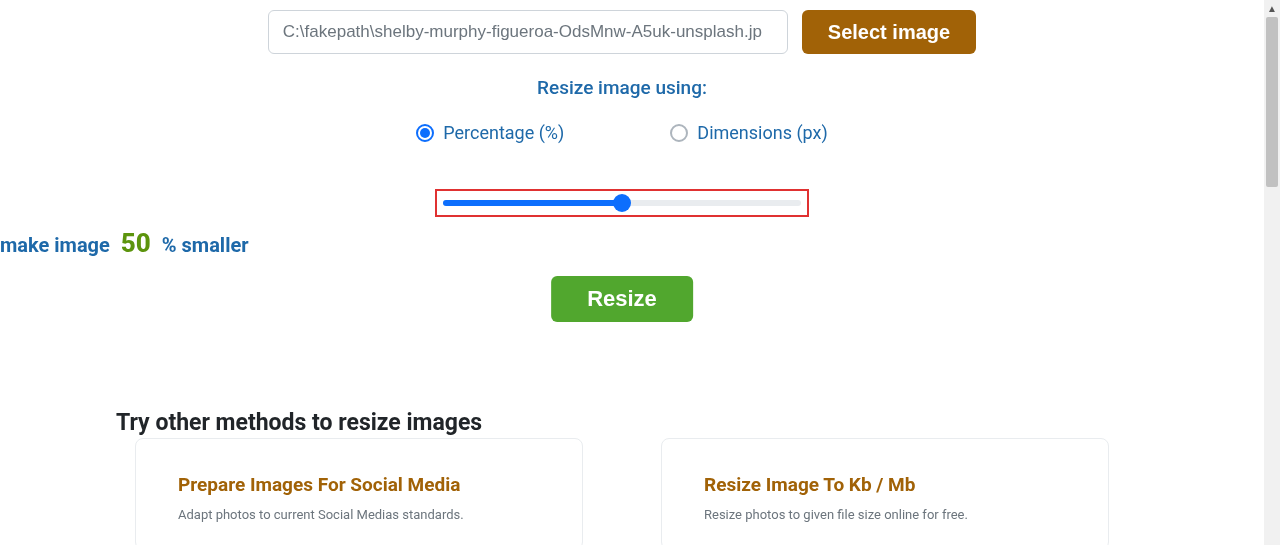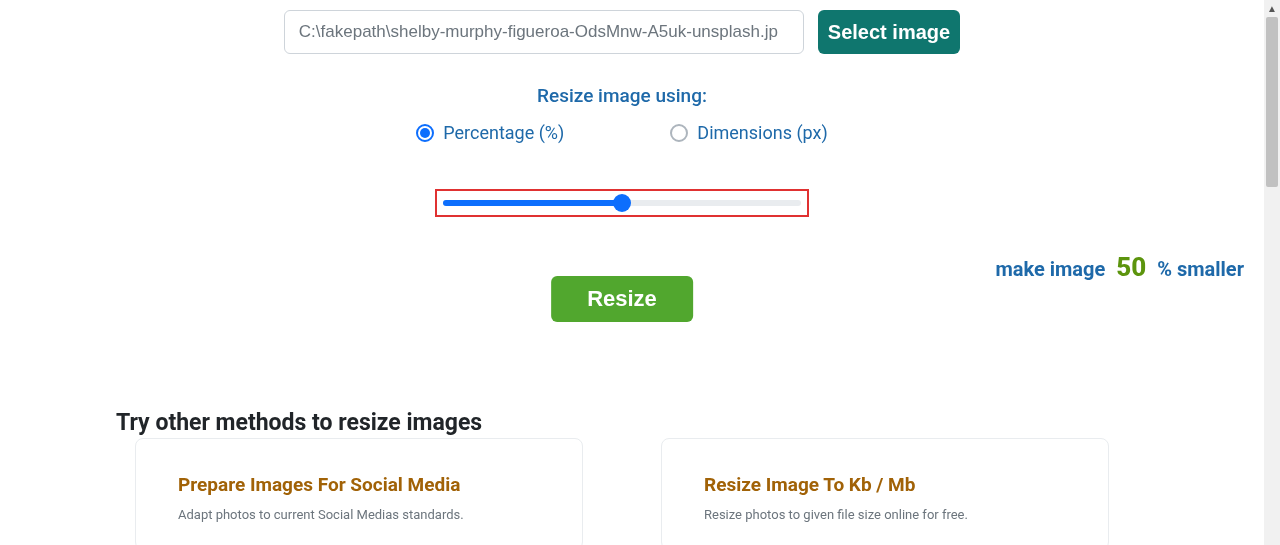--- a/index.html
+++ b/index.html
@@ -1,36 +1,36 @@
 <!DOCTYPE html>
 <html><head>
 <meta charset="utf-8">
 <style>
   * { box-sizing: border-box; margin: 0; padding: 0; }
   html, body { width: 1280px; height: 545px; font-family: -apple-system, BlinkMacSystemFont, "Segoe UI", Roboto, Arial, sans-serif; background: #fff; color: #212529; overflow: hidden; position: relative; }
   .page { width: 1244px; height: 545px; position: relative; border-radius: 21px; }
 
   .upload-row { position: absolute; top: 10px; left: 0; width: 100%; display: flex; justify-content: center; align-items: center; gap: 14px; }
   .file-input { width: 520px; height: 44px; border: 1px solid #ced4da; border-radius: 6px; padding: 0 14px; font-size: 17px; color: #6c757d; background: #fff; overflow: hidden; white-space: nowrap; text-overflow: clip; }
-  .select-btn { height: 44px; padding: 0 10px; background: #0f766e; color: #fff; border: none; border-radius: 6px; font-size: 20px; font-weight: 700; cursor: pointer; }
+  .select-btn { height: 44px; padding: 0 26px; background: #a16207; color: #fff; border: none; border-radius: 6px; font-size: 20px; font-weight: 700; cursor: pointer; }
 
-  .resize-heading { position: absolute; top: 84px; width: 100%; text-align: center; font-size: 19px; color: #1e69a9; font-weight: 500; }
+  .resize-heading { position: absolute; top: 76px; width: 100%; text-align: center; font-size: 19px; color: #1e69a9; font-weight: 500; }
 
   .radio-row { position: absolute; top: 122px; width: 100%; display: flex; justify-content: center; gap: 106px; font-size: 18px; color: #1e69a9; }
   .radio-item { display: flex; align-items: center; gap: 9px; cursor: pointer; }
   .radio-circle { width: 18px; height: 18px; border: 2px solid #adb5bd; border-radius: 50%; display: inline-flex; align-items: center; justify-content: center; }
   .radio-circle.checked { border-color: #0d6efd; }
   .radio-dot { width: 10px; height: 10px; background: #0d6efd; border-radius: 50%; }
 
   .slider-wrap { position: absolute; top: 189px; left: 50%; transform: translateX(-50%); width: 374px; height: 28px; border: 2px solid #e03131; display: flex; align-items: center; padding: 0 6px; }
   .slider-track { position: relative; width: 100%; height: 6px; background: #e9ecef; border-radius: 3px; }
   .slider-fill { position: absolute; left: 0; top: 0; height: 100%; background: #0d6efd; border-radius: 3px; }
   .slider-thumb { position: absolute; top: 50%; width: 18px; height: 18px; background: #0d6efd; border-radius: 50%; transform: translate(-50%, -50%); cursor: pointer; }
 
-  .size-label-row { position: absolute; top: 252px; width: 100%; text-align: right; font-size: 20px; font-weight: 700; color: #1e69a9; }
+  .size-label-row { position: absolute; top: 228px; width: 100%; text-align: left; font-size: 20px; font-weight: 700; color: #1e69a9; }
   .size-value { color: #5c940d; font-size: 26px; font-weight: 800; padding: 0 6px; }
   .size-suffix { color: #1e69a9; }
 
   .resize-btn { position: absolute; top: 276px; left: 50%; transform: translateX(-50%); background: #51a72e; color: #fff; border: none; border-radius: 6px; font-size: 22px; font-weight: 700; padding: 10px 36px; cursor: pointer; }
 
   .other-heading { position: absolute; top: 389px; left: 116px; font-size: 23px; font-weight: 700; color: #212529; margin-top: 20px; }
 
   .cards-row { position: absolute; top: 438px; left: 0; width: 100%; display: flex; justify-content: center; gap: 78px; }
   .card { width: 448px; border: 1px solid #e9ecef; border-radius: 8px; padding: 34px 42px 24px 42px; background: #fff; }
   .card h3 { font-size: 19px; font-weight: 700; color: #a16207; margin-bottom: 10px; }

